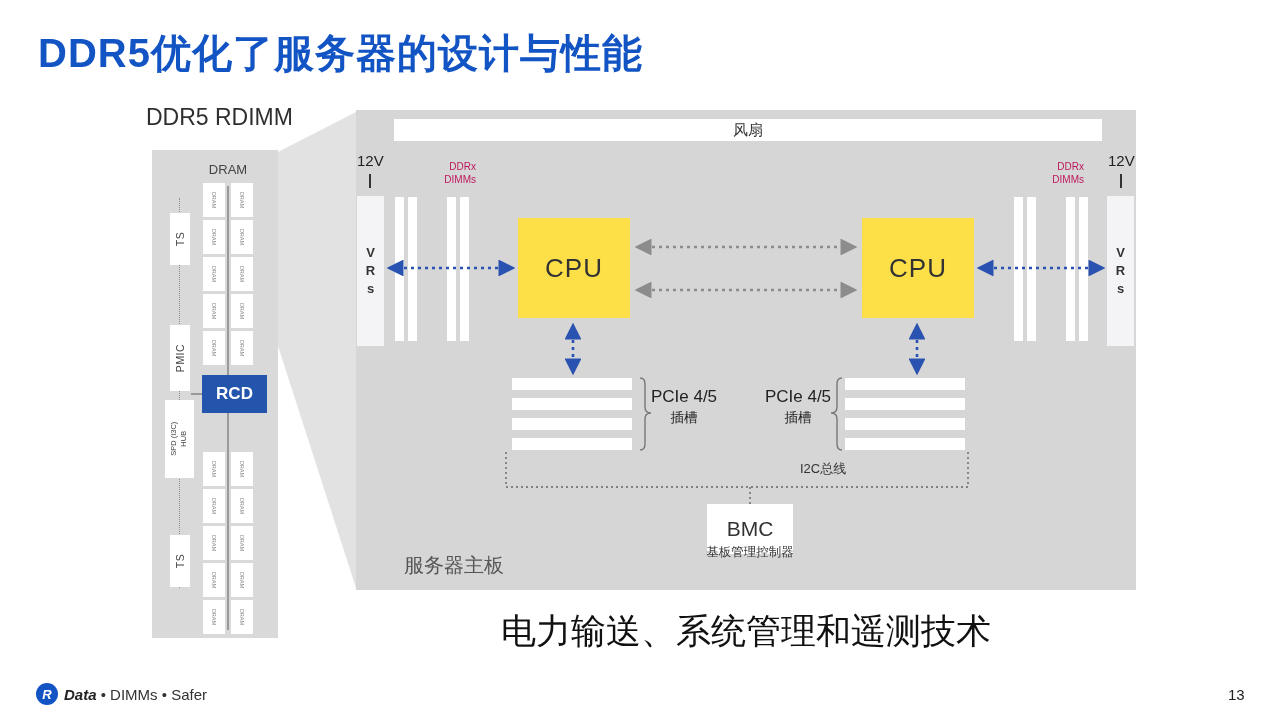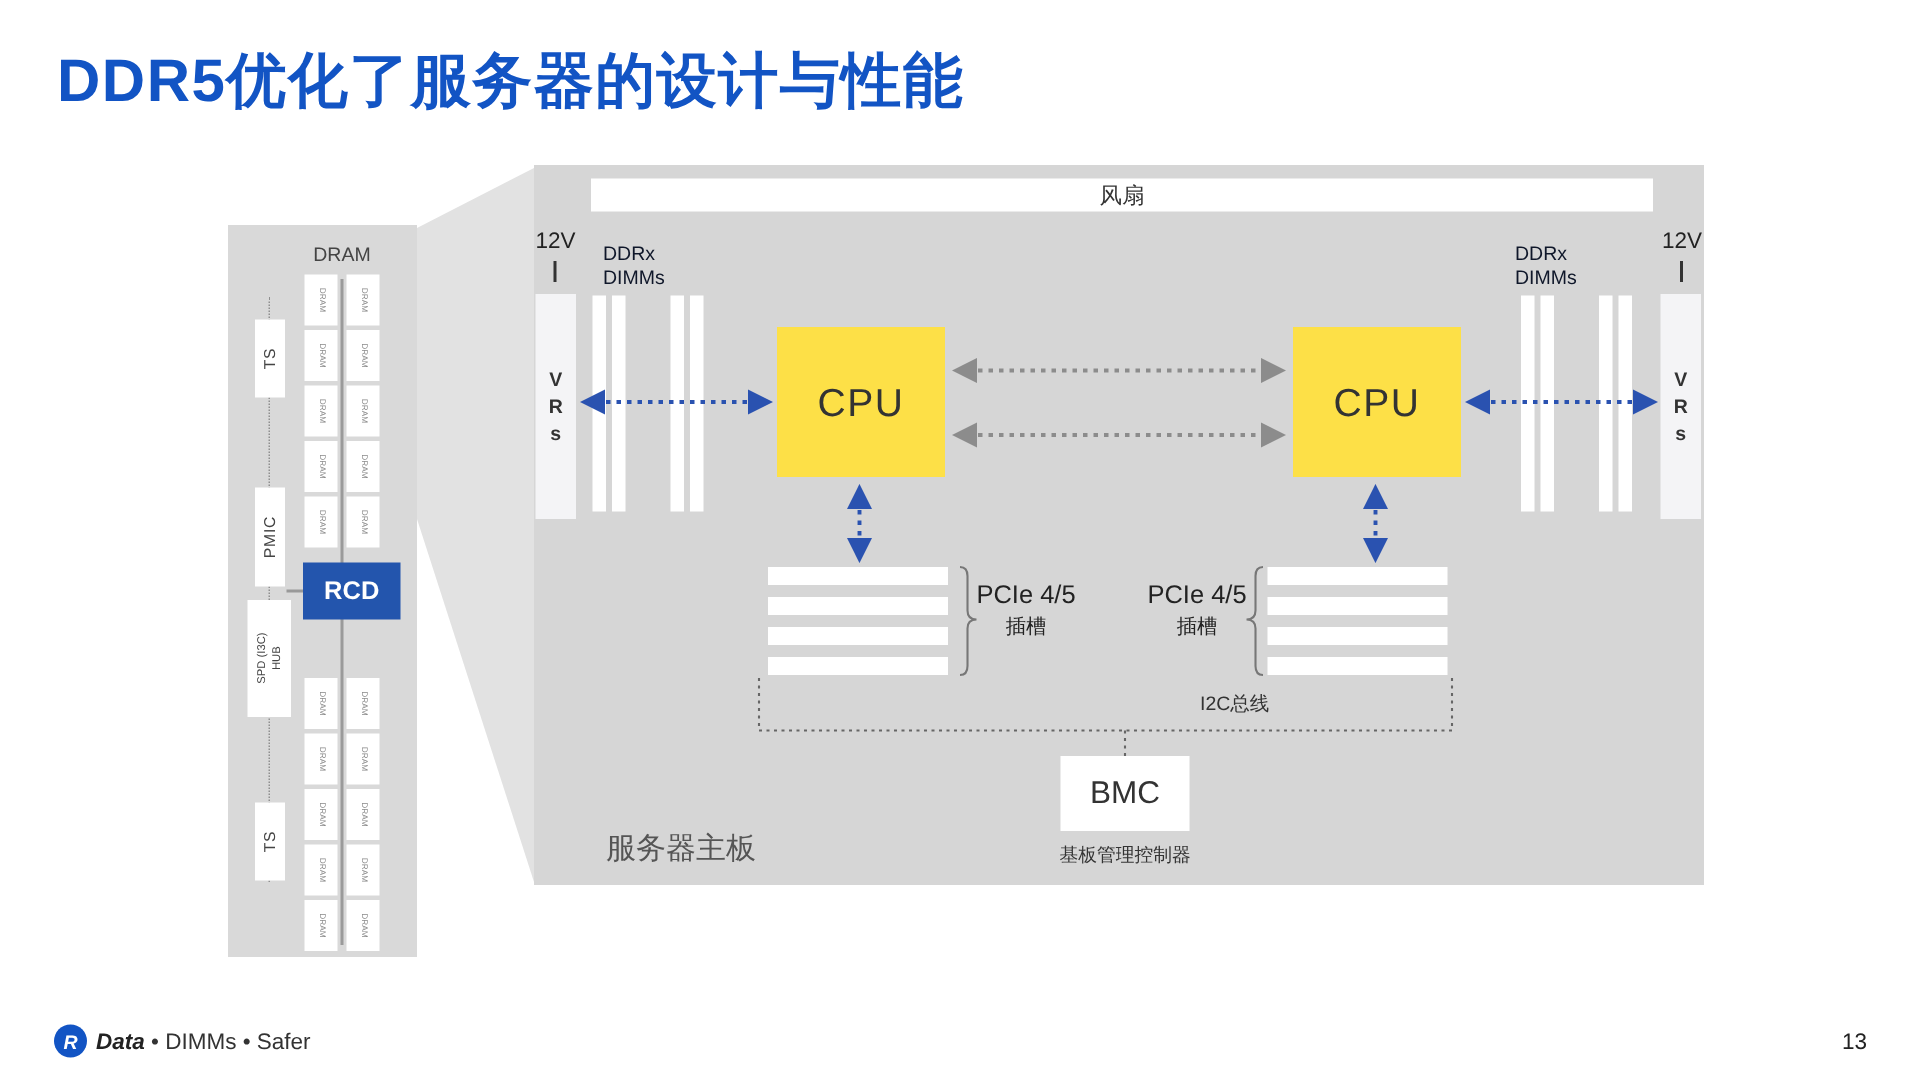--- a/index.html
+++ b/index.html
@@ -32,31 +32,31 @@
   
   .board { position:absolute; left:356px; top:110px; width:780px; height:480px; background:var(--board-gray,#d6d6d6); }
   .fan-bar { position:absolute; left:394px; top:119px; width:708px; height:22px; background:#fff;
              display:flex; align-items:center; justify-content:center; font-size:15px; color:#333; }
   .v12 { position:absolute; font-size:15px; color:#222; }
   .v12-tick { position:absolute; width:2px; height:14px; background:#333; }
   .vrs-box { position:absolute; top:196px; width:27px; height:150px; background:#f4f4f6;
              display:flex; flex-direction:column; align-items:center; justify-content:center; gap:4px; }
   .vrs-box span { font-size:13px; font-weight:600; color:#333; line-height:1.1; }
   .dimm-bar { position:absolute; top:197px; width:9px; height:144px; background:#fff; }
-  .dimms-label { position:absolute; top:161px; width:74px; text-align:left; font-size:13px; line-height:1.25; color:#0f172a; }
+  .dimms-label { position:absolute; top:161px; width:74px; text-align:right; font-size:10px; line-height:1.25; color:#be185d; }
   .cpu-box { position:absolute; top:218px; width:112px; height:100px; background:#fde047;
              display:flex; align-items:center; justify-content:center; font-size:26px; color:#333; letter-spacing:1px; }
   .pcie-bar { position:absolute; width:120px; height:12px; background:#fff; }
   .pcie-label { position:absolute; top:387px; width:72px; text-align:center; color:#222; }
   .pcie-label .l1 { font-size:17px; }
   .pcie-label .l2 { font-size:13.5px; margin-top:2px;text-align:center; }
   .i2c-label { position:absolute; left:800px; top:460px; font-size:13px; color:#333; }
   .bmc-box { position:absolute; left:707px; top:504px; width:86px; height:50px; background:#fff;
              display:flex; align-items:center; justify-content:center; font-size:21px; color:#333; }
-  .bmc-caption { position:absolute; left:688px; top:562px; width:124px; text-align:center; font-size:12.5px; color:#333; }
+  .bmc-caption { position:absolute; left:688px; top:544px; width:124px; text-align:center; font-size:12.5px; color:#333; }
   .board-label { position:absolute; left:404px; top:552px; font-size:20px; color:#555; }
 
   .tagline { position:absolute; left:356px; top:608px; width:780px; text-align:center;
              font-size:35px; color:#111; white-space:nowrap; }
 
   
   .logo { position:absolute; left:36px; top:683px; width:22px; height:22px; border-radius:50%;
           background:var(--title-blue,#1254c4); display:flex; align-items:center; justify-content:center; }
   .logo span { color:#fff; font-size:13px; font-weight:bold; font-style:italic; }
   .brand { position:absolute; left:64px; top:686px; font-size:15px; color:#222; }
@@ -71,20 +71,21 @@
   .bracket   { stroke:#777; stroke-width:1.4; fill:none; }
   #mb path { fill:var(--arrow-blue,#2a52b0); }
   #mg path { fill:var(--arrow-gray,#8c8c8c); }
 </style>
 </head>
 <body>
 
 <div id="slide">
 
   <div class="title">DDR5优化了服务器的设计与性能</div>
+  <div class="rdimm-heading">DDR5 RDIMM</div>
 
   <svg class="wedge-svg" width="1283" height="725">
     <polygon points="278,152 356,112 356,588 278,346" fill="#e2e2e2"></polygon>
   </svg>
 
   <div class="module"></div>
   <div class="dram-heading">DRAM</div>
   <div class="chain-line"></div>
   <div class="mid-line"></div>
 
@@ -251,20 +252,21 @@
     <line class="blue-dash" x1="573" y1="326" x2="573" y2="372" marker-start="url(#mb)" marker-end="url(#mb)"></line>
     <line class="blue-dash" x1="917" y1="326" x2="917" y2="372" marker-start="url(#mb)" marker-end="url(#mb)"></line>
     <line class="gray-dash" x1="638" y1="247" x2="854" y2="247" marker-start="url(#mg)" marker-end="url(#mg)"></line>
     <line class="gray-dash" x1="638" y1="290" x2="854" y2="290" marker-start="url(#mg)" marker-end="url(#mg)"></line>
     <polyline class="i2c-line" points="506,452 506,487 968,487 968,452"></polyline>
     <line class="i2c-line" x1="750" y1="487" x2="750" y2="504"></line>
     <path class="bracket" d="M640,378 Q645,378 645,384 L645,407 Q645,413 651,413 Q645,413 645,419 L645,444 Q645,450 640,450"></path>
     <path class="bracket" d="M842,378 Q837,378 837,384 L837,407 Q837,413 831,413 Q837,413 837,419 L837,444 Q837,450 842,450"></path>
   </svg>
 
+  <div class="tagline">电力输送、系统管理和遥测技术</div>
 
   <div class="logo">
     <span>R</span>
   </div>
   <div class="brand">
     <span class="b1">Data</span>
     <span class="b2">• DIMMs • Safer</span>
   </div>
   <div class="pagenum">13</div>
 

